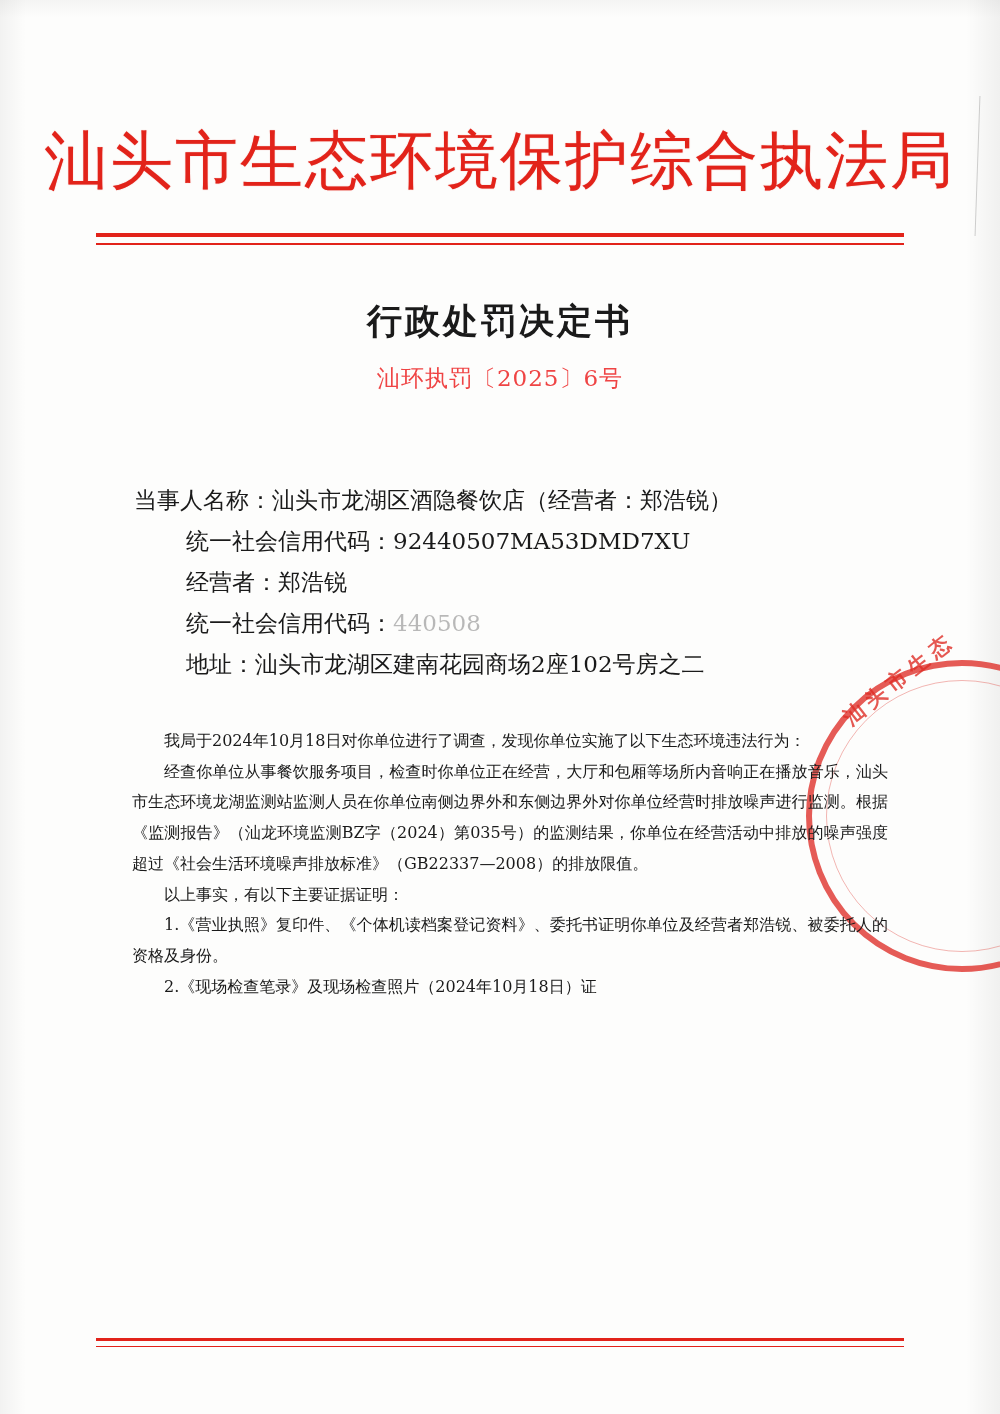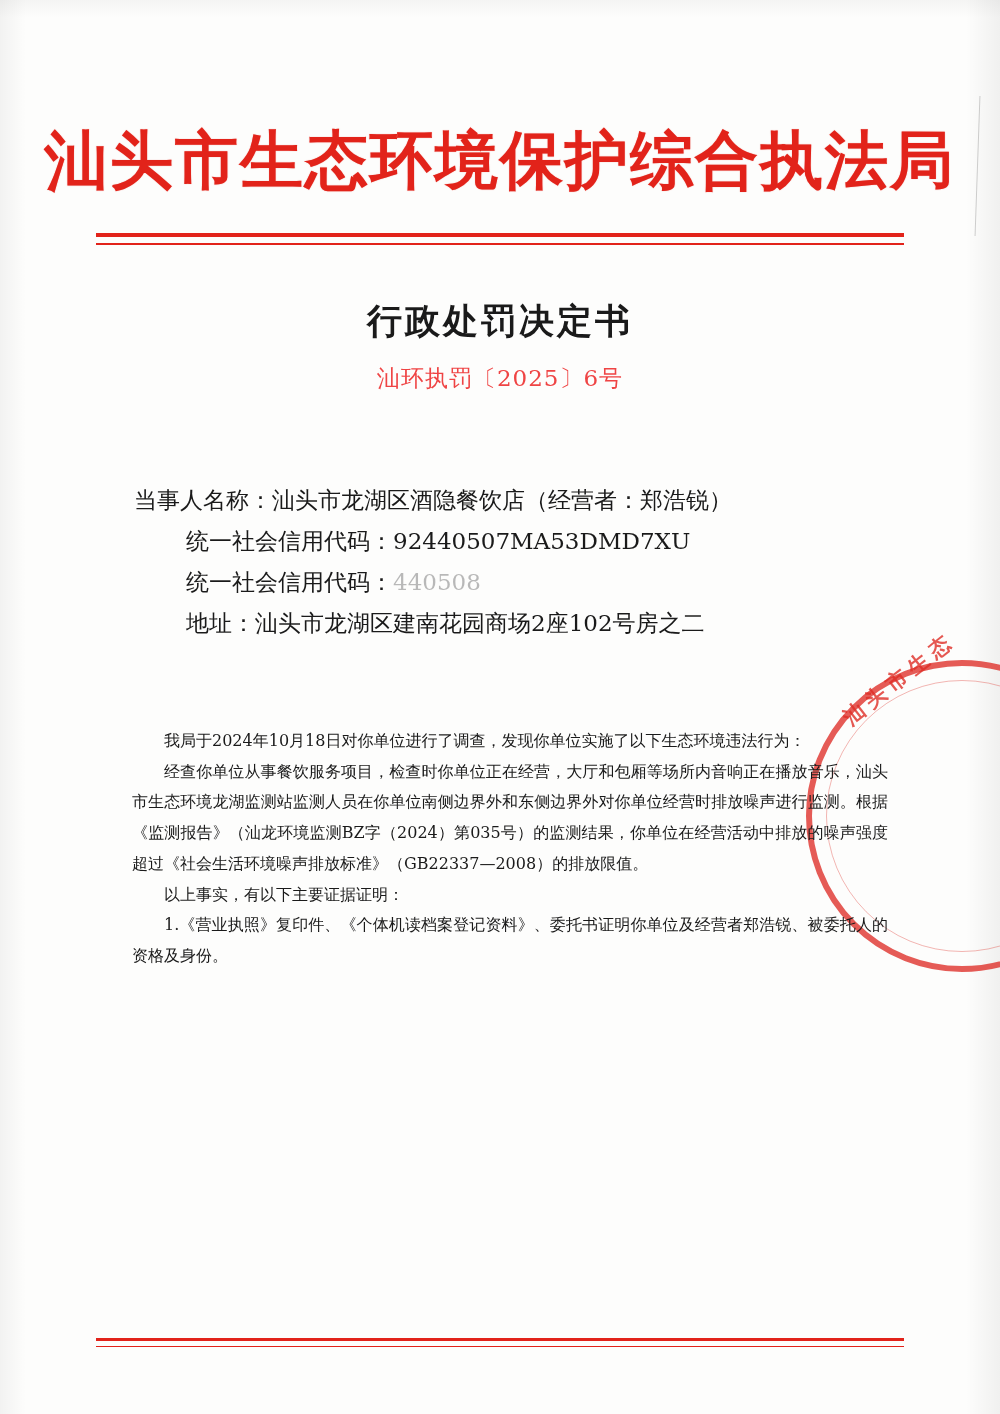--- a/index.html
+++ b/index.html
@@ -52,21 +52,21 @@
 
   
   .masthead {
     position: absolute;
     top: 128px;
     left: 0; right: 0;
     text-align: center;
   }
   .masthead-title {
     font-family: "DejaVu Sans", "Liberation Sans", sans-serif;
-    font-weight: bold;
+    font-weight: normal;
     font-size: 63px;
     letter-spacing: 2px;
     color: #e2231a;
     line-height: 1.05;
     text-shadow: 0 0 1px rgba(226,35,26,0.5);
     white-space: nowrap;
   }
 
   .rule-red {
     position: absolute;
@@ -207,35 +207,39 @@
   <div class="doc-number">汕环执罚〔2025〕6号</div>
 
   <div class="party">
     <div class="party-row">
       <span>当事人名称：</span><span>汕头市龙湖区酒隐餐饮店（经营者：郑浩锐）</span>
     </div>
     <div class="party-row indent">
       <span>统一社会信用代码：</span><span>92440507MA53DMD7XU</span>
     </div>
     <div class="party-row indent">
+      <span>经营者：</span><span>郑浩锐</span>
+    </div>
+    <div class="party-row indent">
       <span>统一社会信用代码：</span><span class="faded">440508</span>
     </div>
     <div class="party-row indent">
       <span>地址：</span><span>汕头市龙湖区建南花园商场2座102号房之二</span>
     </div>
   </div>
 
   <div class="seal">
     <div class="seal-inner"></div>
     <div class="seal-text">汕头市生态</div>
   </div>
 
   <div class="body">
     <p>我局于2024年10月18日对你单位进行了调查，发现你单位实施了以下生态环境违法行为：</p>
     <p>经查你单位从事餐饮服务项目，检查时你单位正在经营，大厅和包厢等场所内音响正在播放音乐，汕头市生态环境龙湖监测站监测人员在你单位南侧边界外和东侧边界外对你单位经营时排放噪声进行监测。根据《监测报告》（汕龙环境监测BZ字（2024）第035号）的监测结果，你单位在经营活动中排放的噪声强度超过《社会生活环境噪声排放标准》（GB22337—2008）的排放限值。</p>
     <p>以上事实，有以下主要证据证明：</p>
     <p>1.《营业执照》复印件、《个体机读档案登记资料》、委托书证明你单位及经营者郑浩锐、被委托人的资格及身份。</p>
+    <p>2.《现场检查笔录》及现场检查照片（2024年10月18日）证</p>
   </div>
 
   <div class="rule-bottom"></div>
   <div class="rule-bottom thin"></div>
 
 </div>
 
 </body></html>

